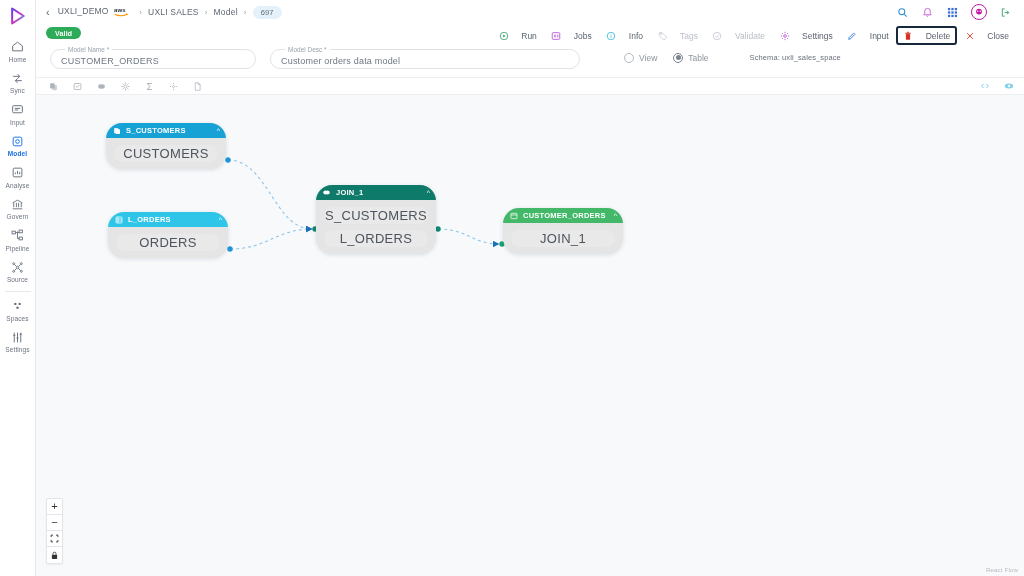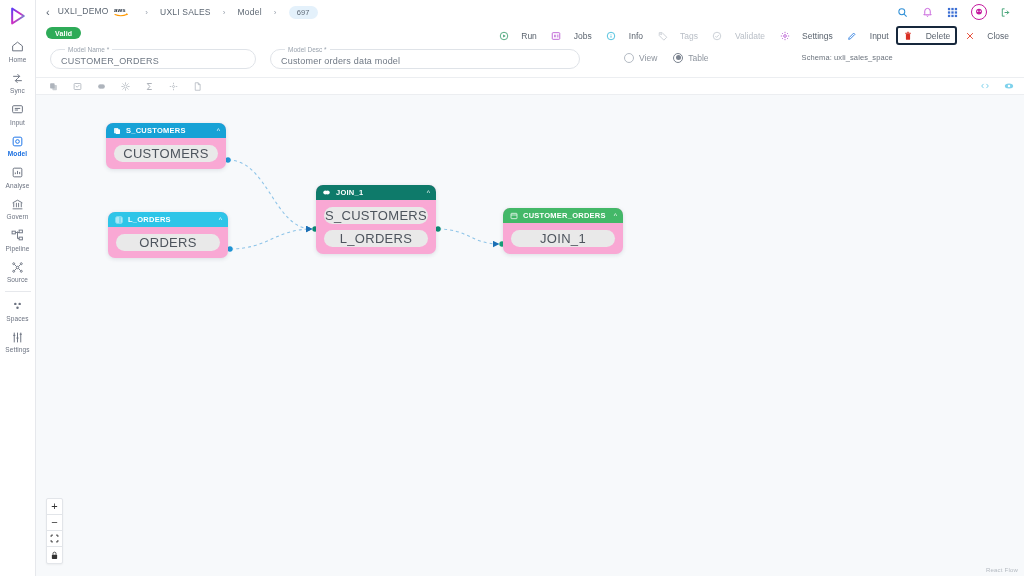--- a/index.html
+++ b/index.html
@@ -35,21 +35,21 @@
   
   .main { flex: 1; display: flex; flex-direction: column; min-width: 0; background:#fff; }
 
   
   .topbar {
     height: 24px; display: flex; align-items: center;
     padding: 0 8px 0 6px; background: #fff;
     flex: 0 0 24px;
   }
   .back-arrow { font-size: 11px; color:#555f6d; padding: 0 8px 0 4px; cursor:pointer; line-height:1; }
-  .crumbs { display: flex; align-items: center; gap: 12px; font-size: 8.5px; color: #5d6773; letter-spacing:.2px;}
+  .crumbs { display: flex; align-items: center; gap: 6px; font-size: 8.5px; color: #5d6773; letter-spacing:.2px;}
   .crumb { cursor: pointer; white-space: nowrap; }
   .crumb-sep { color:#98a1ad; font-size:8px; }
   .aws-logo { display:inline-flex; align-items:center; margin-left:3px; vertical-align:middle;}
   .crumb-badge {
     background:#e4f1fb; color:#5f6b78; border-radius: 9px;
     padding: 2px 8px; font-size: 7.5px;
   }
   .top-right { margin-left: auto; display: flex; align-items: center; gap: 12px; padding-right: 4px;}
   .tr-icon { cursor:pointer; display:flex; align-items:center; justify-content:center; width:13px;height:13px;}
   .avatar {
@@ -91,21 +91,21 @@
   .radio { display:flex; align-items:center; gap:5px; cursor:pointer; }
   .radio .dot {
     width: 10px; height: 10px; border-radius:50%;
     border: 1.2px solid #b4bbc4; display:flex; align-items:center; justify-content:center;
   }
   .radio.on .dot { border-color:#7b838f; }
   .radio.on .dot::after {
     content:""; width:5px; height:5px; border-radius:50%; background:#7b838f;
   }
   .radio .rl { font-size: 8.5px; color:#8d949e; }
-  .schema { margin-left: 79px; font-size: 7.5px; color:#6a727c; letter-spacing:.1px;}
+  .schema { margin-left: 27px; font-size: 7.5px; color:#6a727c; letter-spacing:.1px;}
 
   
   .actions { margin-left:auto; display:flex; align-items:center; gap: 0px; }
   .act {
     display:flex; align-items:center; gap:12px; padding: 4px 7px;
     font-size: 8.5px; color:#5a636e; cursor:pointer; border-radius:3px;
     white-space:nowrap;
   }
   .act.disabled { color:#b8bec6; }
   .act.focused { border: 2px solid #17283c; padding: 2px 5px; }
@@ -120,21 +120,21 @@
   .ct-icons { display:flex; align-items:center; gap: 13px; }
   .ct-ico { width:11px; height:11px; display:flex;align-items:center;justify-content:center; cursor:pointer; color:#aeb4bc;}
   .ct-right { margin-left:auto; display:flex; align-items:center; gap: 13px; }
 
   
   .canvas {
     flex: 1; position: relative; background: #f7f9fb; overflow: hidden;
   }
   .edges { position:absolute; inset:0; width:100%; height:100%; pointer-events:none;}
 
-  .node { position:absolute; background:#f9a8d4; border-radius: 7px;
+  .node { position:absolute; background:#e5e5e5; border-radius: 16px;
           box-shadow: 0 1px 4px rgba(30,45,70,.13); overflow:hidden; cursor:move; }
   .node-head {
     height: 15px; display:flex; align-items:center; gap:5px;
     padding: 0 6px; color:#fff;
   }
   .node-head .nh-ico { width:9px;height:9px; display:flex;align-items:center;justify-content:center;}
   .node-head .nh-title { font-size: 7.5px; font-weight: bold; letter-spacing:.25px; }
   .node-head .nh-chev { margin-left:auto; font-size:7px; opacity:.95; }
   .node-body { padding: 7px 8px; display:flex; flex-direction:column; gap: 6px; }
   .pill {

